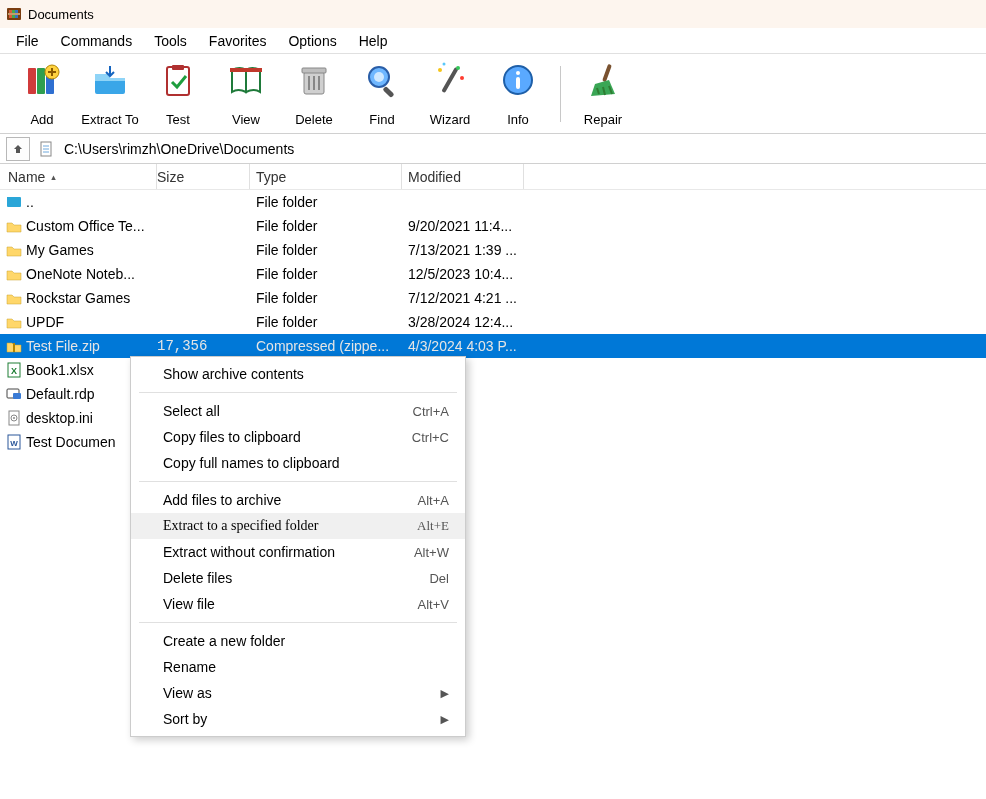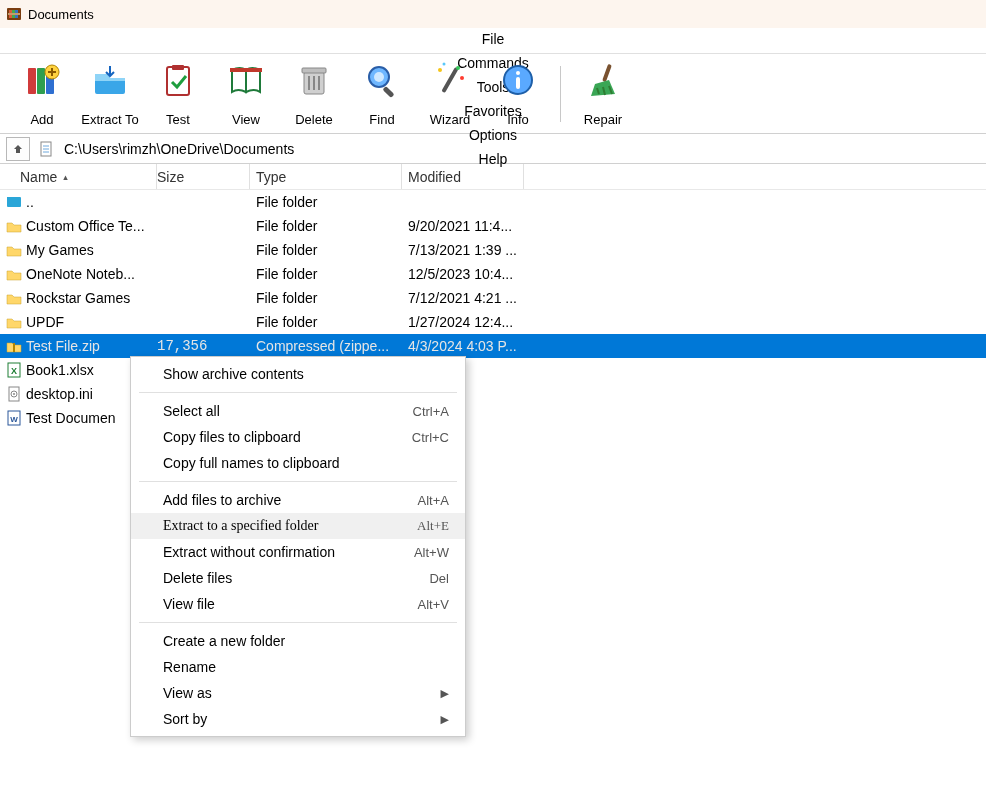--- a/index.html
+++ b/index.html
@@ -31,21 +31,20 @@
 
   
   .menubar {
     height: 26px;
     background: #ffffff;
     border-bottom: 1px solid #e0e0e0;
     display: flex;
     align-items: center;
     padding: 0 6px;
     gap: 2px;
-    flex-direction: column;
   }
   .menubar .menu-item {
     padding: 3px 10px;
     font-size: 14px;
     cursor: default;
   }
 
   
   .toolbar {
     height: 80px;
@@ -101,21 +100,21 @@
   
   .list-header {
     height: 26px;
     background: #ffffff;
     border-bottom: 1px solid #e8e8e8;
     display: flex;
     align-items: center;
     font-size: 14px;
     color: #333;
   }
-  .col-name { width: 157px; padding-left: 20px; display:flex; align-items:center; }
+  .col-name { width: 157px; padding-left: 8px; display:flex; align-items:center; }
   .col-size { width: 93px; text-align: right; padding-right: 8px; }
   .col-type { width: 152px; padding-left: 6px; }
   .col-modified { width: 122px; padding-left: 6px; }
   .hdr-divider { border-right: 1px solid #e0e0e0; height: 100%; display:flex; align-items:center;}
   .sort-caret { font-size: 9px; color:#555; margin-left:6px;}
 
   
   .file-list {
     background: #ffffff;
   }
@@ -401,21 +400,21 @@
       <div class="cell-name">
         <span class="ficon">
           <svg width="16" height="16" viewBox="0 0 16 16">
             <path d="M1 5 h5 l2 2 h7 v7 H1 Z" fill="#ffd76a" stroke="#caa12e" stroke-width="0.5"></path>
           </svg>
         </span>
         <span class="fname">UPDF</span>
       </div>
       <div class="cell-size"></div>
       <div class="cell-type">File folder</div>
-      <div class="cell-mod">1/27/2024 12:4...</div>
+      <div class="cell-mod">3/28/2024 12:4...</div>
     </div>
     <div class="file-row selected">
       <div class="cell-name">
         <span class="ficon">
           <svg width="16" height="16" viewBox="0 0 16 16">
             <path d="M1 5 h5 l2 2 h7 v7 H1 Z" fill="#ffd76a" stroke="#caa12e" stroke-width="0.5"></path>
             <rect x="7" y="5" width="2" height="9" fill="#b38600"></rect>
           </svg>
         </span>
         <span class="fname">Test File.zip</span>
@@ -435,20 +434,34 @@
         <span class="fname">Book1.xlsx</span>
       </div>
       <div class="cell-size"></div>
       <div class="cell-type"></div>
       <div class="cell-mod">1 11:4...</div>
     </div>
     <div class="file-row">
       <div class="cell-name">
         <span class="ficon">
           <svg width="16" height="16" viewBox="0 0 16 16">
+            <rect x="1" y="3" width="12" height="9" rx="1" fill="#fff" stroke="#444"></rect>
+            <rect x="7" y="7" width="8" height="6" rx="1" fill="#3a7bd5"></rect>
+          </svg>
+        </span>
+        <span class="fname">Default.rdp</span>
+      </div>
+      <div class="cell-size"></div>
+      <div class="cell-type"></div>
+      <div class="cell-mod">1 11:1...</div>
+    </div>
+    <div class="file-row">
+      <div class="cell-name">
+        <span class="ficon">
+          <svg width="16" height="16" viewBox="0 0 16 16">
             <rect x="3" y="1" width="10" height="14" fill="#fff" stroke="#888"></rect>
             <circle cx="8" cy="8" r="3" fill="none" stroke="#888"></circle>
             <circle cx="8" cy="8" r="1" fill="#888"></circle>
           </svg>
         </span>
         <span class="fname">desktop.ini</span>
       </div>
       <div class="cell-size"></div>
       <div class="cell-type"></div>
       <div class="cell-mod">4 4:37 ...</div>

